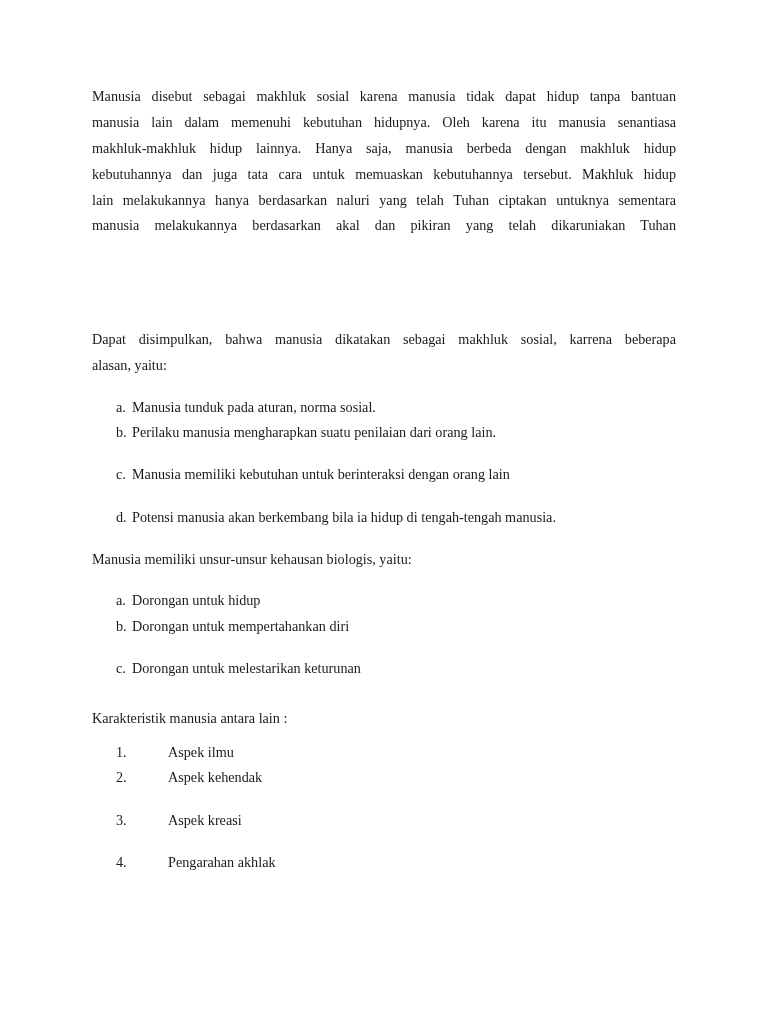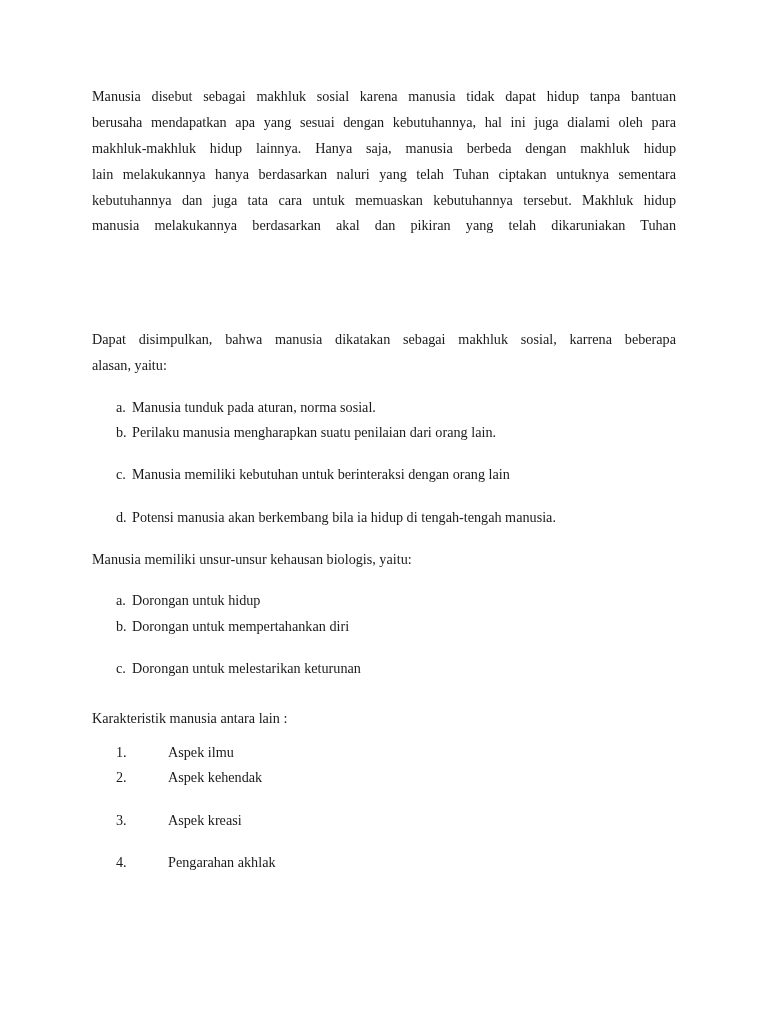--- a/index.html
+++ b/index.html
@@ -63,24 +63,24 @@
     .num-marker { left: 116px; }
     .num-text { left: 152px; margin-left: 16px; }
   </style>
 </head>
 <body>
 
 <div class="page">
 
   <div class="para" style="top:84px;">
     <div class="line">Manusia disebut sebagai  makhluk sosial  karena  manusia tidak dapat hidup tanpa bantuan</div>
-    <div class="line">berusaha mendapatkan apa yang sesuai dengan kebutuhannya, hal ini juga dialami oleh para</div>
+    <div class="line">manusia lain dalam memenuhi kebutuhan hidupnya. Oleh karena itu manusia senantiasa</div>
     <div class="line">makhluk-makhluk hidup lainnya. Hanya saja, manusia berbeda dengan makhluk hidup</div>
+    <div class="line">kebutuhannya dan juga tata cara untuk memuaskan kebutuhannya tersebut. Makhluk hidup</div>
     <div class="line">lain melakukannya hanya berdasarkan naluri yang telah Tuhan ciptakan untuknya sementara</div>
-    <div class="line">kebutuhannya dan juga tata cara untuk memuaskan kebutuhannya tersebut. Makhluk hidup</div>
     <div class="line">manusia melakukannya berdasarkan akal dan pikiran yang telah  dikaruniakan Tuhan</div>
   </div>
 
   <div class="para" style="top:327px;">
     <div class="line">Dapat disimpulkan, bahwa manusia dikatakan sebagai makhluk sosial, karrena beberapa</div>
     <div class="line last">alasan, yaitu:</div>
   </div>
 
   <div class="list-item" style="top:397px; left:0;">
     <span class="marker">a.</span>

